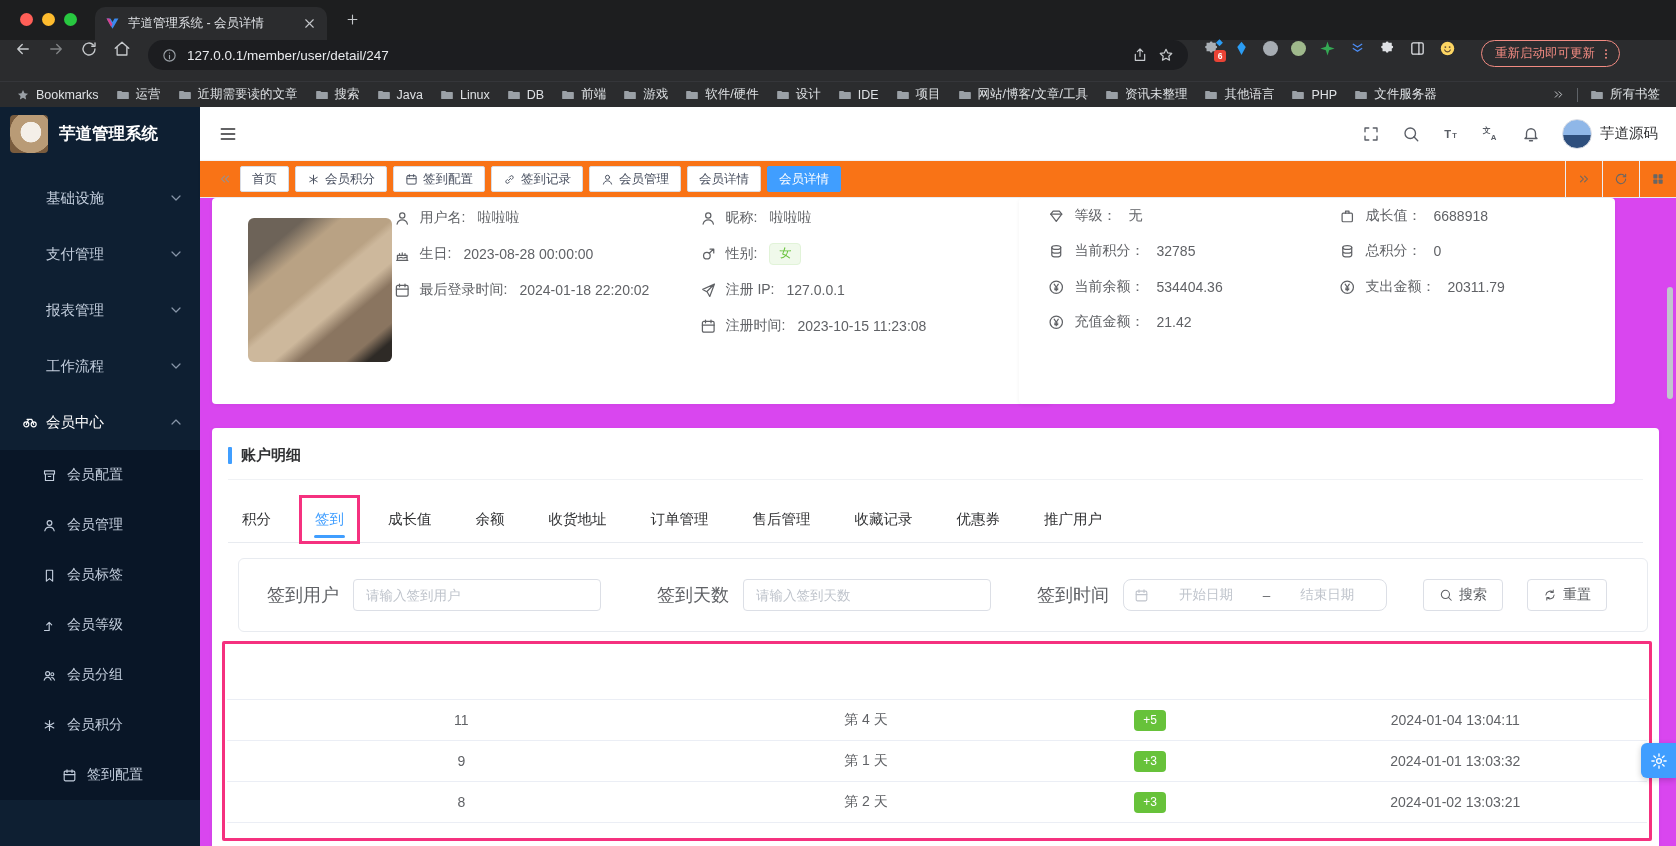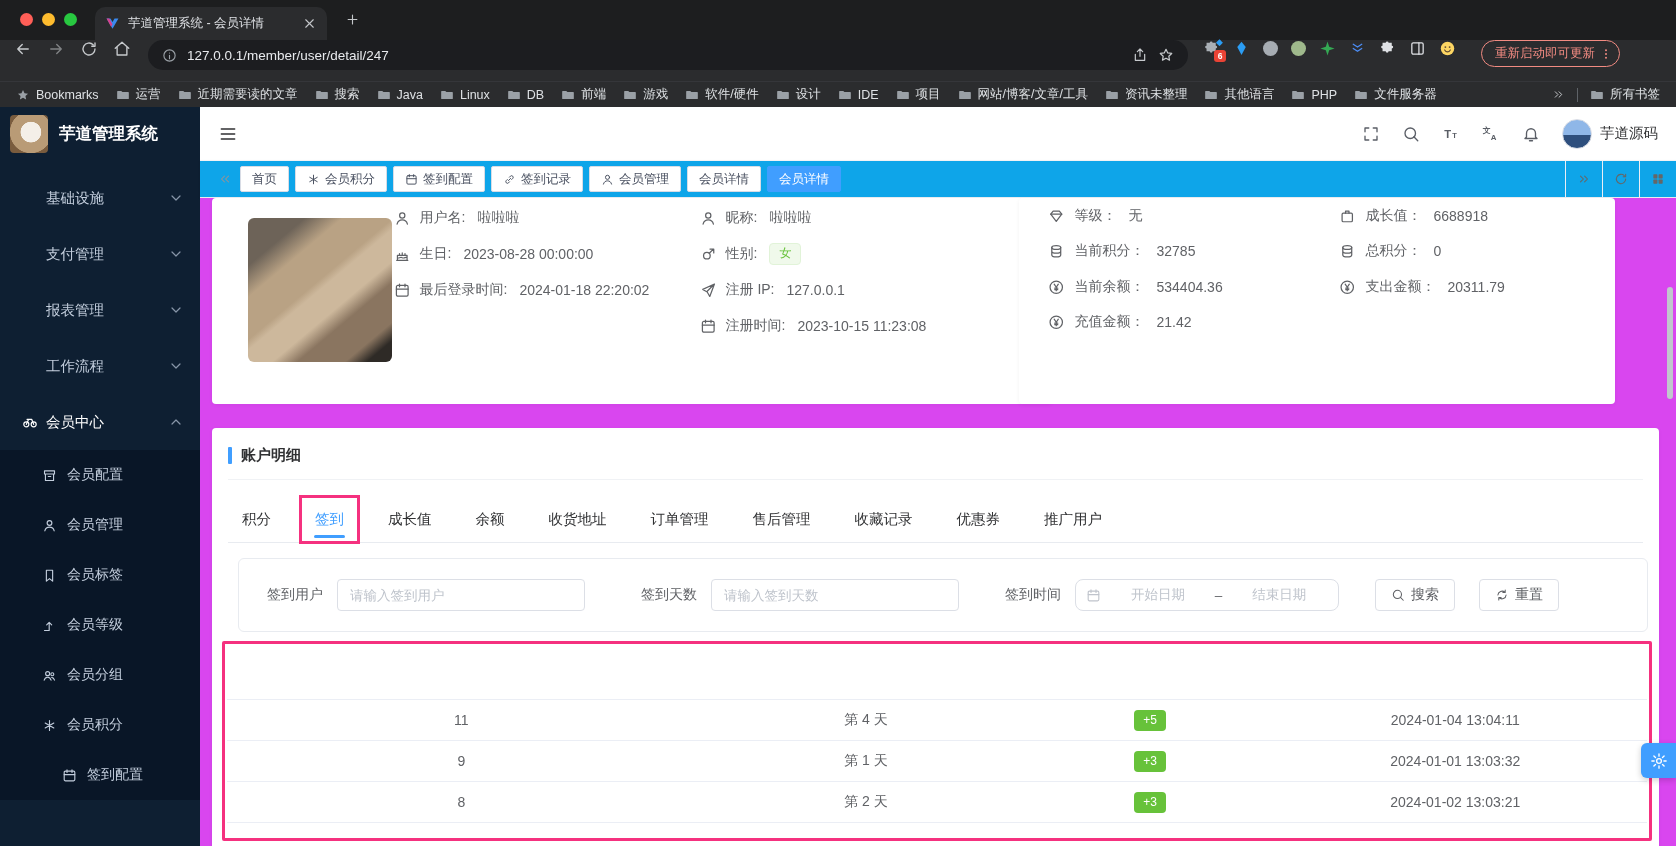--- a/index.html
+++ b/index.html
@@ -59,21 +59,21 @@
   .sm-sub { padding-left:62px; }
 
   
   #app-header { position:absolute; left:200px; top:107px; right:0; height:53px; background:#fff; display:flex; align-items:center; padding:0 18px; }
   #app-header .hamburger { font-size:20px; color:#303133; }
   .hdr-right { margin-left:auto; display:flex; align-items:center; gap:22px; color:#5a5e66; font-size:18px; }
   .hdr-avatar { width:30px; height:30px; border-radius:50%; background:linear-gradient(180deg,#8fb7e8 0 55%, #2e4f7d 55%); border:1px solid #d8dce5; }
   .hdr-user { font-size:14.5px; color:#303133; display:flex; align-items:center; gap:8px; }
 
   
-  #tabsbar { position:absolute; left:200px; top:160px; right:0; height:38px; background:#0ea5e9; border-top:1px solid #f2f3f5; border-bottom:1px solid #e8ebf0; box-shadow:0 1px 3px rgba(0,0,0,.04); display:flex; align-items:center; padding:0 0 0 10px; }
+  #tabsbar { position:absolute; left:200px; top:160px; right:0; height:38px; background:#f97316; border-top:1px solid #f2f3f5; border-bottom:1px solid #e8ebf0; box-shadow:0 1px 3px rgba(0,0,0,.04); display:flex; align-items:center; padding:0 0 0 10px; }
   .tb-nav { color:#909399; font-size:14px; margin:0 8px; }
   .ptabs { display:flex; align-items:center; gap:6px; flex:1; overflow:hidden; }
   .ptab { height:26px; display:flex; align-items:center; gap:5px; padding:0 11px; border:1px solid #d8dce5; border-radius:2px; color:#495060; font-size:12.5px; background:#fff; cursor:pointer; white-space:nowrap; }
   .ptab .ico { font-size:13px; }
   .ptab.active { background:#409eff; border-color:#409eff; color:#fff; }
   .tb-ctrls { display:flex; align-items:center; height:100%; }
   .tb-ctrl { width:37px; height:100%; display:flex; align-items:center; justify-content:center; border-left:1px solid #ebeef5; color:#666; font-size:14px; }
 
   
   #main { position:absolute; left:200px; top:198px; right:0; bottom:0; background:#d946ef; overflow:hidden; }
@@ -101,21 +101,21 @@
   .sec-title { display:flex; align-items:center; gap:9px; padding-bottom:14px; border-bottom:1px solid #f0f2f5; }
   .sec-bar { width:4px; height:17px; background:#409eff; border-radius:1px; }
   .sec-text { font-size:15px; font-weight:bold; color:#303133; }
 
   .dtabs { margin:0 16px; padding-top:17px; border-bottom:1px solid #e8ebf0; display:flex; align-items:flex-end; }
   .dtab { position:relative; padding:13px 14px; margin-right:16px; font-size:14.5px; color:#303133; cursor:pointer; white-space:nowrap; }
   .dtab.active { color:#409eff; outline:3px solid #f5317f; outline-offset:-1px; }
   .dtab.active::after { content:""; position:absolute; left:13px; right:13px; bottom:4px; height:3px; border-radius:2px; background:#409eff; }
 
   .filter-box { position:absolute; left:26px; top:130px; width:1410px; height:74px; border:1px solid #e8ebf0; border-radius:6px; background:#fff; display:flex; align-items:center; padding:0 28px; gap:10px; }
-  .fl-label { color:#606266; font-size:14px; margin-right:4px; white-space:nowrap; }
+  .fl-label { color:#606266; font-size:18px; margin-right:4px; white-space:nowrap; }
   .fl-input { width:248px; height:32px; border:1px solid #dcdfe6; border-radius:4px; padding:0 12px; font-size:13.5px; color:#606266; background:#fff; font-family:"Liberation Sans", sans-serif; }
   .fl-input::placeholder { color:#bfc4cc; }
   .fl-gap { width:36px; } .fl-gap2 { width:26px; }
   .date-range { width:264px; height:32px; border:1px solid #dcdfe6; border-radius:8px; display:flex; align-items:center; padding:0 10px; gap:8px; color:#bfc4cc; font-size:13.5px; }
   .date-range .ico { color:#c0c4cc; font-size:15px; }
   .date-ph { flex:1; text-align:center; }
   .date-sep { color:#606266; }
   .btn { height:32px; display:flex; align-items:center; gap:6px; border:1px solid #dcdfe6; border-radius:4px; background:#fff; color:#606266; font-size:14px; padding:0 15px; cursor:pointer; white-space:nowrap; }
   .btn .ico { font-size:14px; }
   .btn-search { margin-left:26px; }

